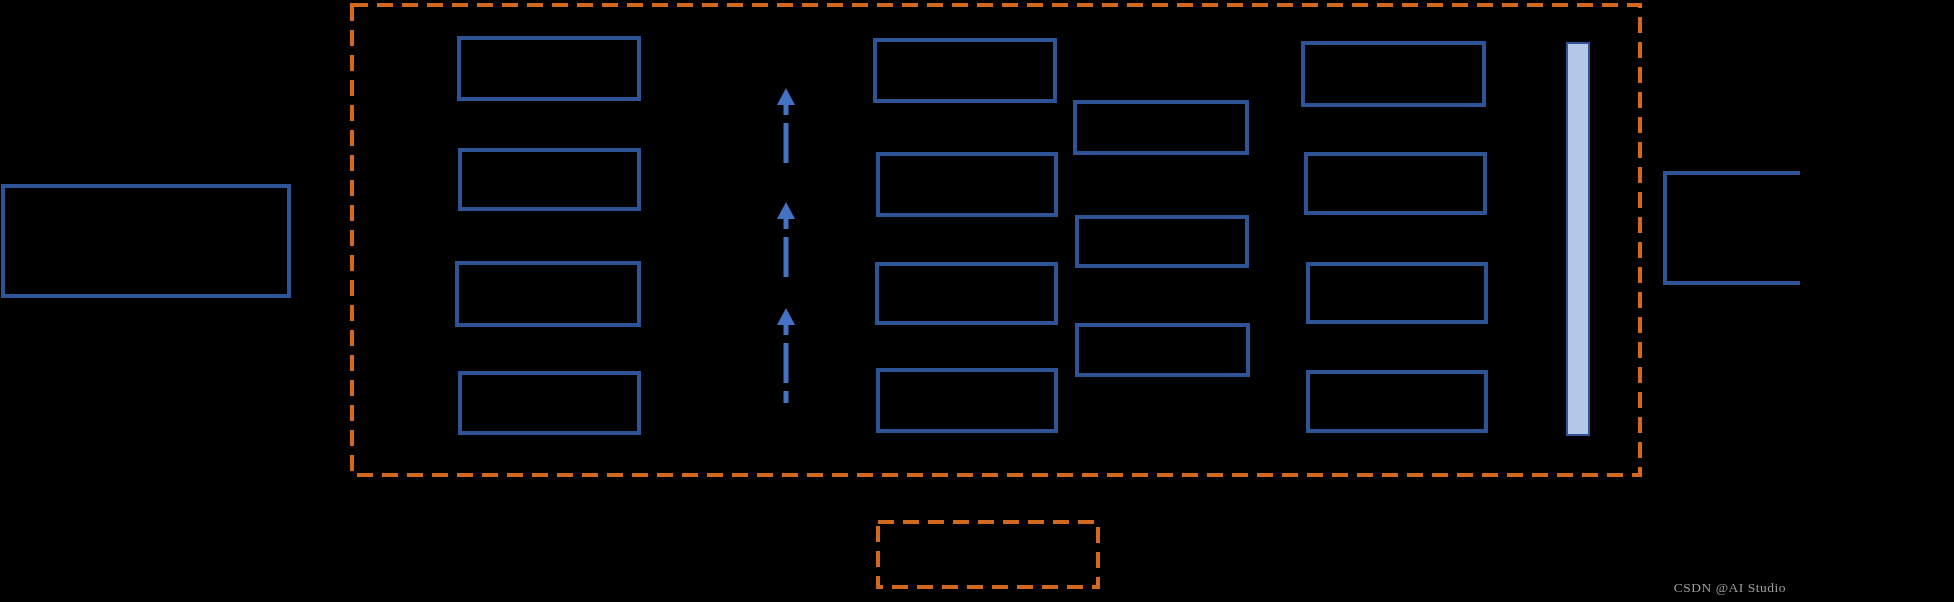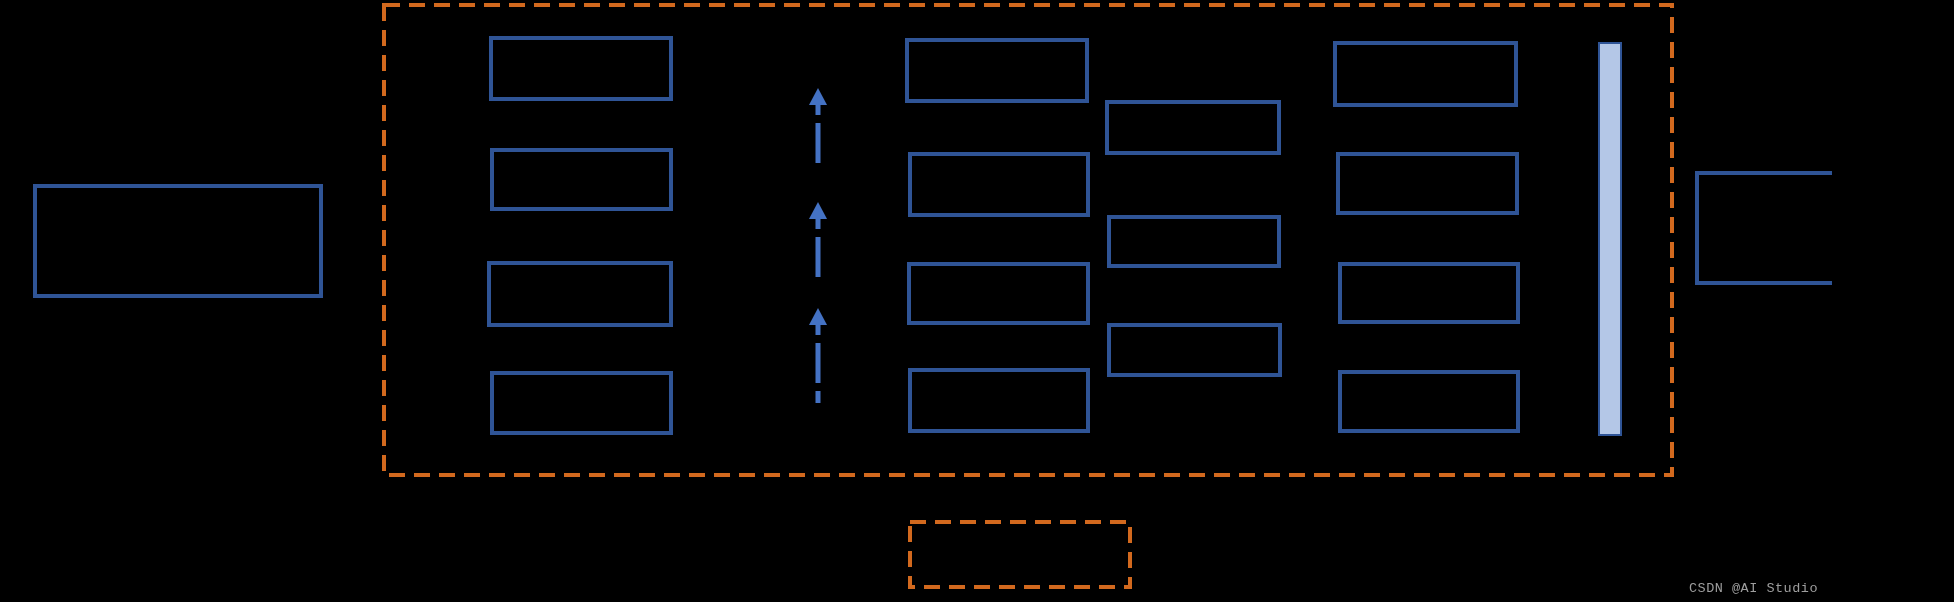--- a/index.html
+++ b/index.html
@@ -9,22 +9,21 @@
     --barfill:#B4C7E7;
     --orange:#D2691E;
     --wm:#9E9E9E;
   }
   html,body{margin:0;padding:0;background:var(--bg);}
   .canvas{
     position:relative;
     width:1800px;height:602px;
     background:var(--bg);
     overflow:hidden;
-    font-family:Liberation Mono, monospace;
-    margin-left:32px;
+    font-family:Liberation Serif, serif;
   }
   .bluebox{
     position:absolute;
     border:4px solid var(--blue);
     background:transparent;
     box-sizing:border-box;
   }
   .dashedsvg{position:absolute;}
   .dashedsvg rect{
     fill:none;

